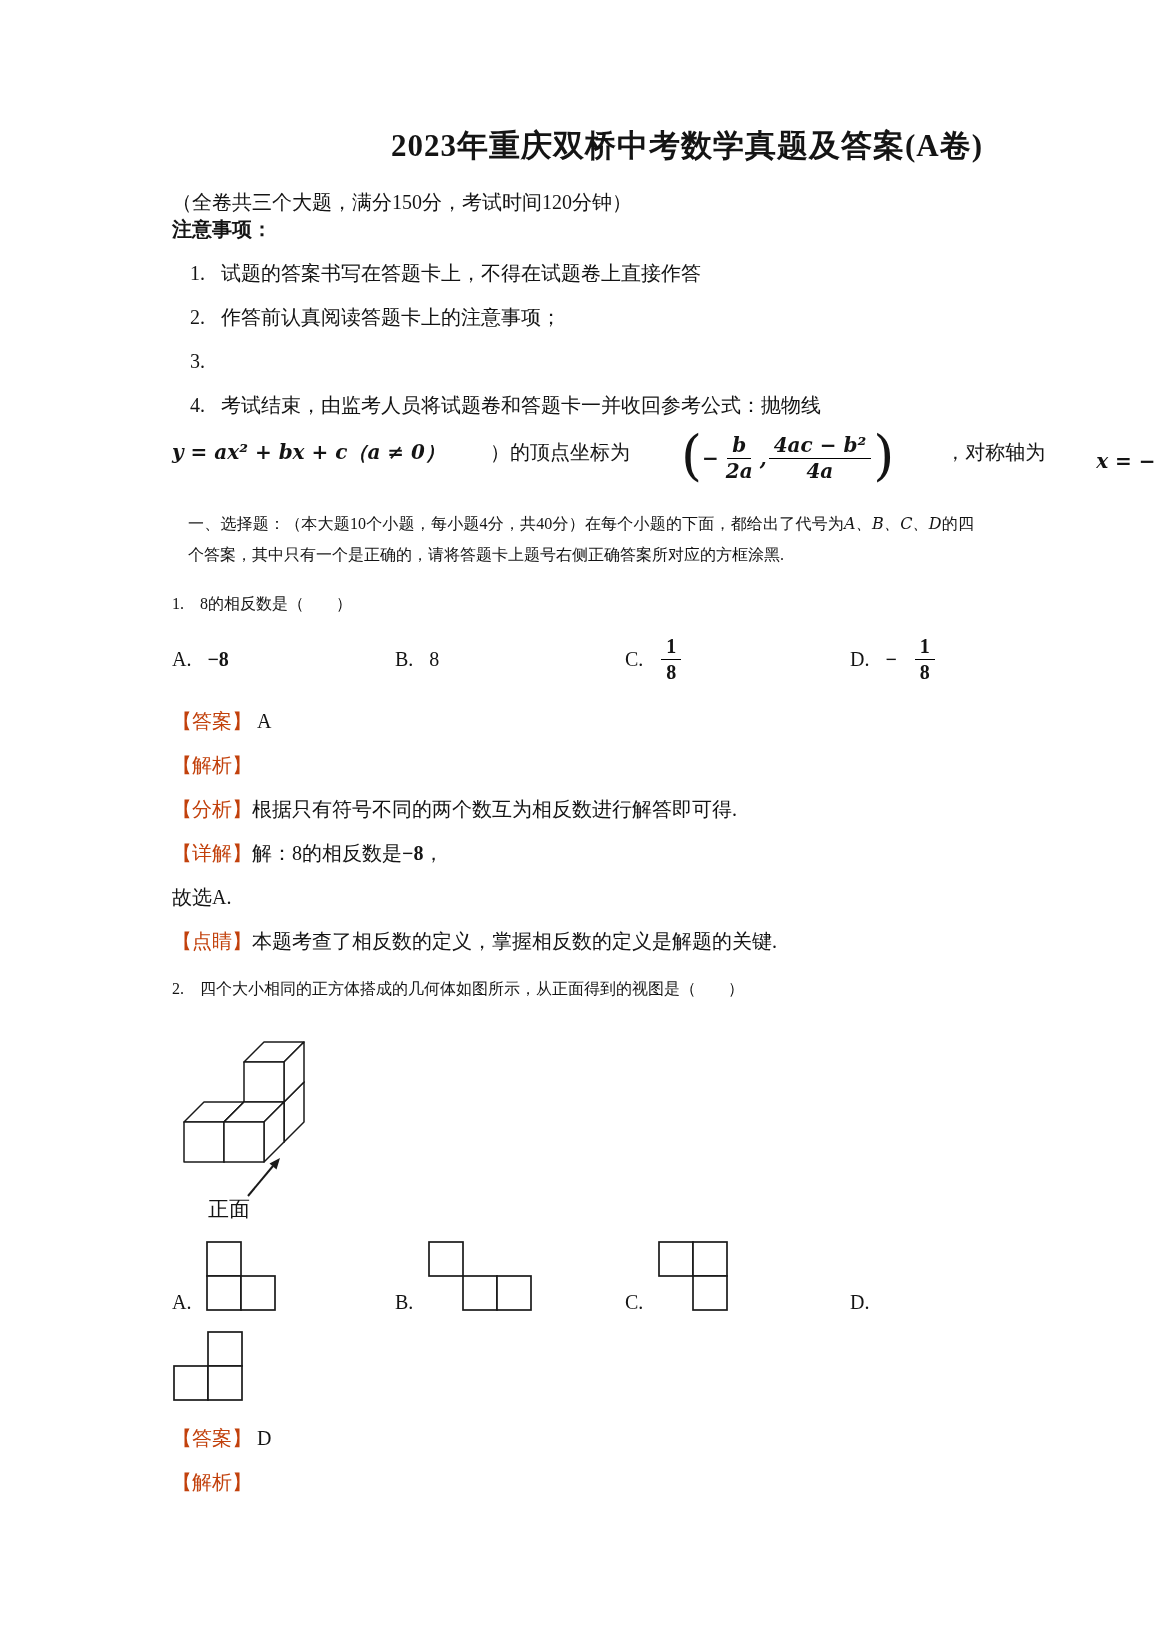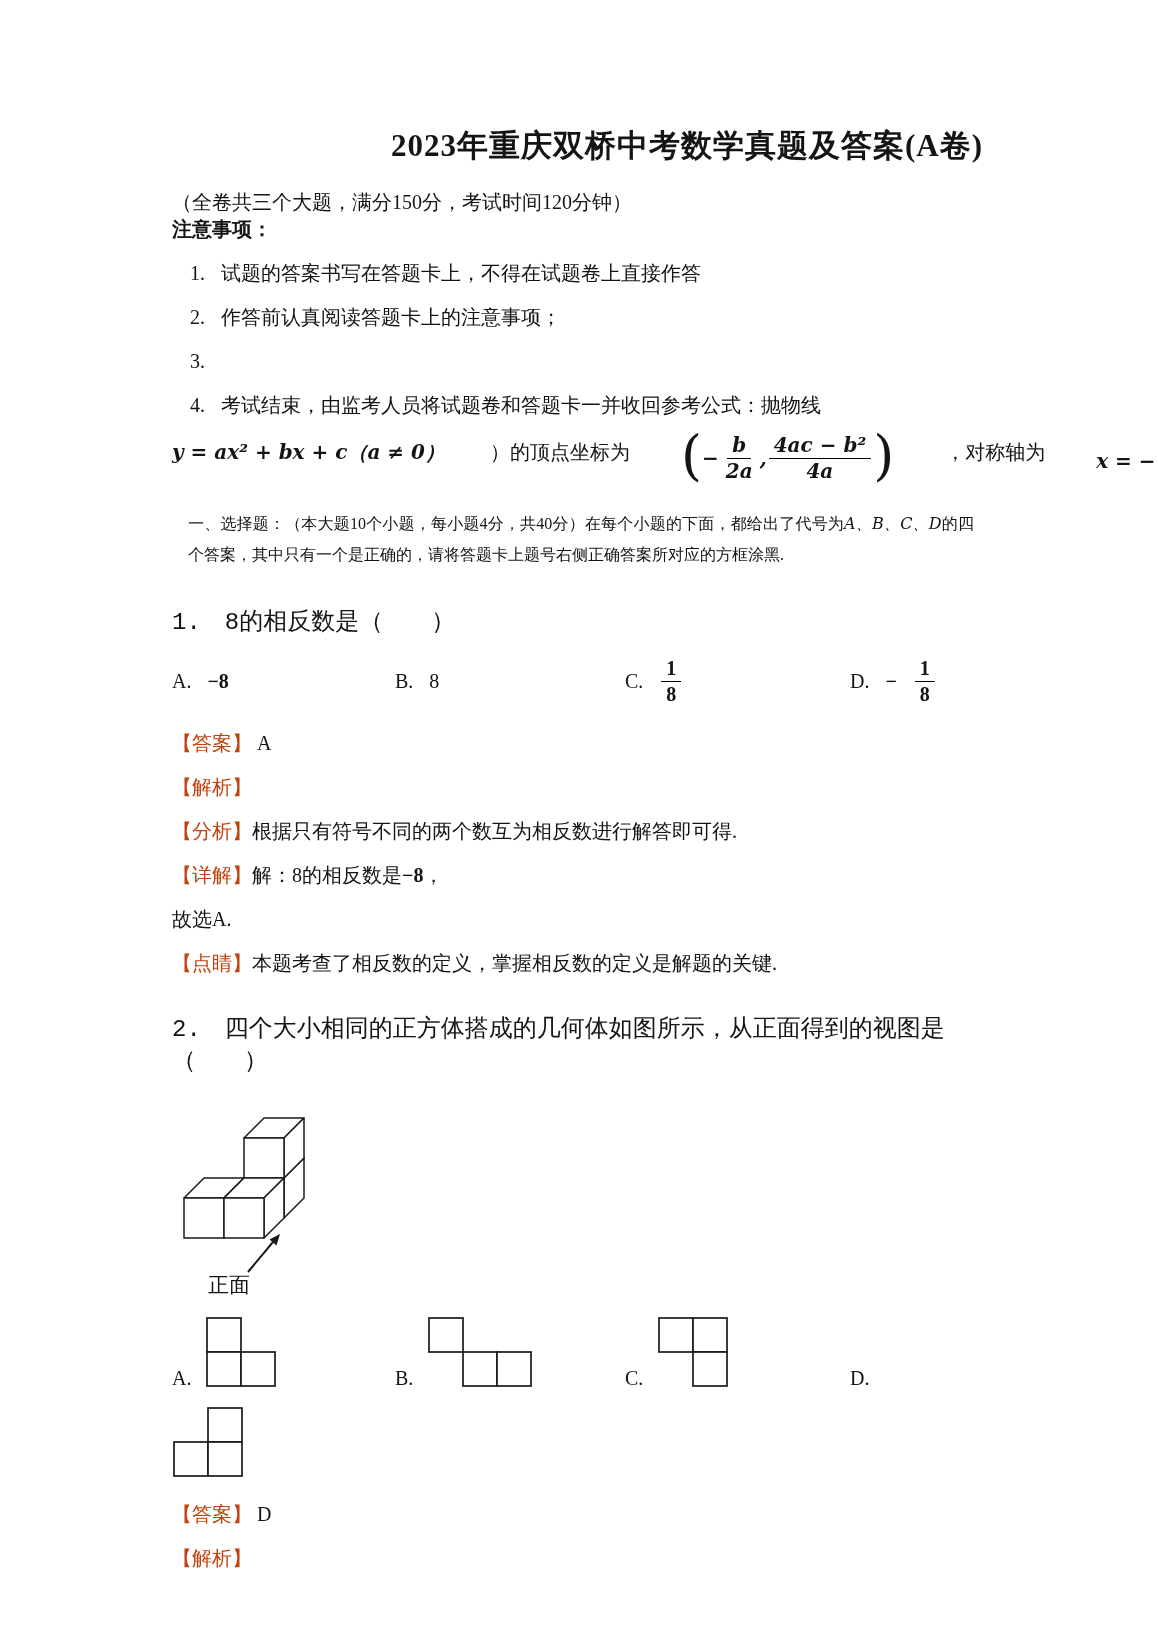--- a/index.html
+++ b/index.html
@@ -15,21 +15,21 @@
   .formula-row{margin-top:20px;display:flex;align-items:flex-start;font-size:20px;white-space:nowrap;gap:45px;}
   .math{font-family:"DejaVu Serif","Liberation Serif",serif;font-style:italic;font-weight:700;}
   .frac{display:inline-flex;flex-direction:column;align-items:center;text-align:center;line-height:1.25;margin:0 2px;}
   .frac .fn{border-bottom:1.8px solid #000;padding:0 5px;}
   .frac .fd{padding:0 5px;}
   .bigp{font-size:54px;font-weight:400;font-style:normal;line-height:1;font-family:"DejaVu Serif",serif;position:relative;top:-2px;}
   .vertex-group{display:inline-flex;align-items:center;position:relative;top:-8px;margin:0 6px;}
   .axis-group{display:inline-flex;align-items:center;position:relative;top:-4px;margin-left:6px;}
   .section-head{font-size:16px;line-height:1.92;margin:16px 16px 0;text-align:justify;}
   .math-i{font-family:"DejaVu Serif",serif;font-style:italic;}
-  .stem{font-size:24px;margin:35px 0 0;font-family:Liberation Mono, monospace;}
+  .stem{font-size:16px;margin:24px 0 0;}
   .opts{display:grid;grid-template-columns:223px 230px 225px auto;align-items:center;margin-top:12px;font-size:20px;min-height:64px;}
   .opt{display:flex;align-items:center;gap:16px;}
   .bold-num{font-weight:700;}
   .opts-fig{align-items:end;min-height:80px;margin-top:10px;}
   .optfig{display:flex;align-items:flex-end;gap:14px;}
   .optfig svg{display:block;}
   .ans{font-size:20px;margin:16px 0 0;line-height:1.4;}
   .tag{color:#c2410c;}
   .ans .val{margin-left:5px;}
   .cube-fig{margin-top:12px;}

